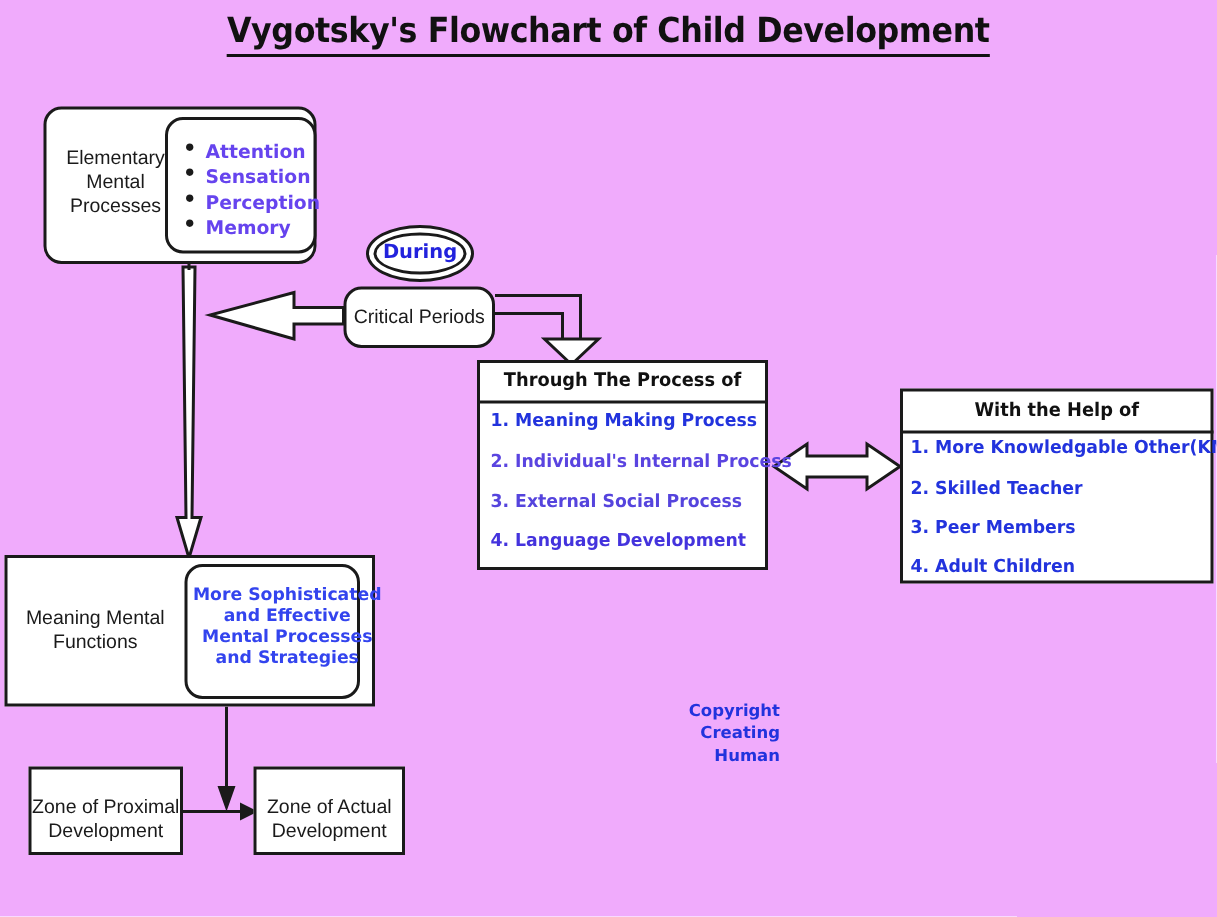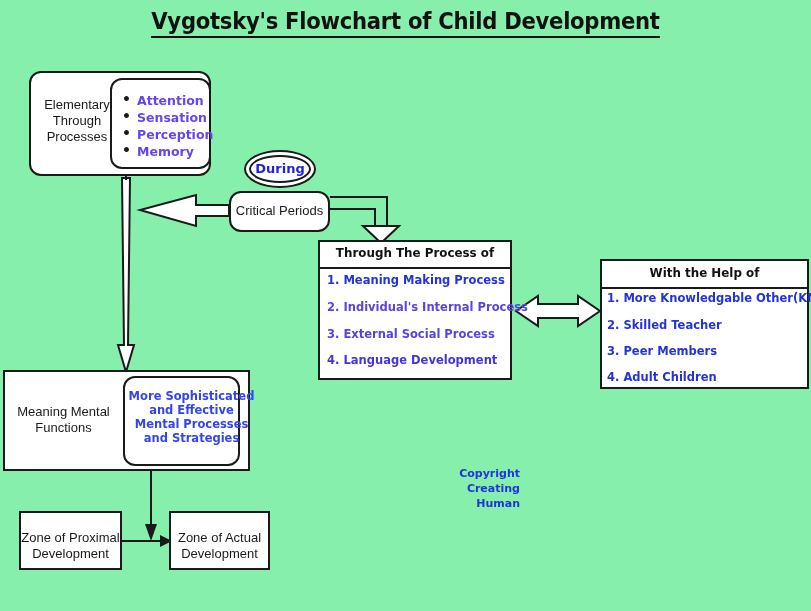--- a/index.html
+++ b/index.html
@@ -4,21 +4,21 @@
 <style>
   html, body {
     margin: 0;
     padding: 0;
     background: #ffffff;
   }
   #canvas {
     position: relative;
     width: 811px;
     height: 611px;
-    background: #86efac;
+    background: #f0abfc;
     overflow: hidden;
     font-family: "Liberation Sans", sans-serif;
   }
 
   
   #title {
     position: absolute;
     left: 0;
     top: 8px;
     width: 811px;
@@ -244,21 +244,21 @@
     <line x1="151" y1="471" x2="151" y2="535" stroke="#1a1a1a" stroke-width="2"></line>
     <polygon points="145,524 157,524 151,541" fill="#1a1a1a"></polygon>
 
     <line x1="122" y1="541" x2="163" y2="541" stroke="#1a1a1a" stroke-width="2"></line>
     <polygon points="160,535 172,541 160,547" fill="#1a1a1a"></polygon>
   </svg>
 
   <div class="box rbox" id="elementary-box"></div>
   <div class="boxlabel" id="elementary-label">
     <div>Elementary</div>
-    <div>Through</div>
+    <div>Mental</div>
     <div>Processes</div>
   </div>
   <div class="box rbox" id="elementary-inner"></div>
   <ul id="elementary-list">
     <li>Attention</li>
     <li>Sensation</li>
     <li>Perception</li>
     <li>Memory</li>
   </ul>
 

